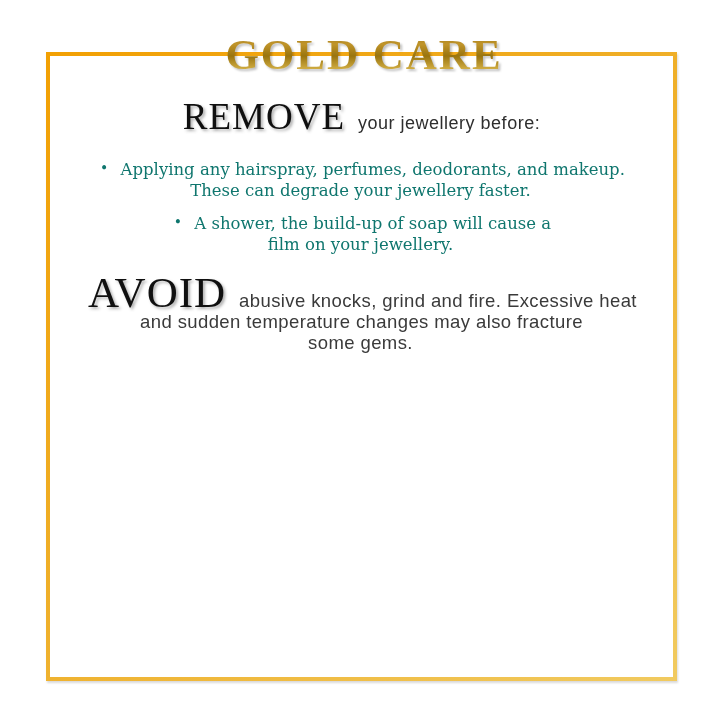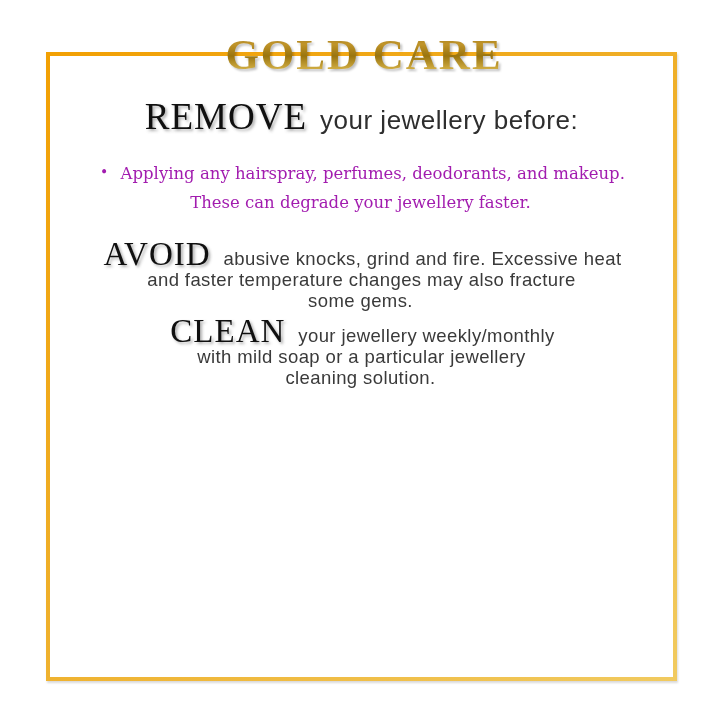--- a/index.html
+++ b/index.html
@@ -48,44 +48,44 @@
     width: 623px;
     text-align: center;
   }
   .remove-line {
     margin: 42px 0 13px;
     line-height: 30px;
     white-space: nowrap;
   }
   .big-head {
     font-family: "Liberation Serif", serif;
-    font-size: 33px;
+    font-size: 43px;
     line-height: 21px;
     letter-spacing: 1px;
     color: #101010;
     text-shadow: 2px 2px 3px rgba(80,80,80,0.45);
     margin-right: 9px;
   }
   .remove-head {
     font-size: 37px;
     line-height: 30px;
   }
   .remove-sub {
     font-family: "Liberation Sans", sans-serif;
-    font-size: 26px;
+    font-size: 18px;
     letter-spacing: 0.5px;
     color: #2e2e2e;
   }
   .bullets { margin-bottom: 14px; }
   .bullet {
     margin-bottom: 7px;
     font-family: "DejaVu Serif", serif;
     font-size: 16.5px;
-    line-height: 29px;
-    color: #a21caf;
+    line-height: 21px;
+    color: #0f766e;
     text-align: center;
   }
   .dot {
     font-size: 14px;
     vertical-align: 2px;
     margin-right: 3px;
   }
   .btext, .stext { white-space: pre-line; }
   .section {
     margin-bottom: 6px;
@@ -104,26 +104,25 @@
 
   <h1 class="title">GOLD CARE</h1>
 
   <div class="content">
 
     <p class="remove-line"><span class="big-head remove-head">REMOVE</span><span class="remove-sub">your jewellery before:</span></p>
 
     <div class="bullets">
       <p class="bullet"><span class="dot">•</span> <span class="btext">Applying any hairspray, perfumes, deodorants, and makeup.
 These can degrade your jewellery faster.</span></p>
+      <p class="bullet"><span class="dot">•</span> <span class="btext">A shower, the build-up of soap will cause a
+film on your jewellery.</span></p>
     </div>
 
     <p class="section"><span class="big-head">AVOID</span><span class="stext">abusive knocks, grind and fire. Excessive heat
-and faster temperature changes may also fracture
+and sudden temperature changes may also fracture
 some gems.</span></p>
 
 
-    <p class="section"><span class="big-head">CLEAN</span><span class="stext">your jewellery weekly/monthly
-with mild soap or a particular jewellery
-cleaning solution.</span></p>
 
 
   </div>
 </div>
 
 </body></html>

